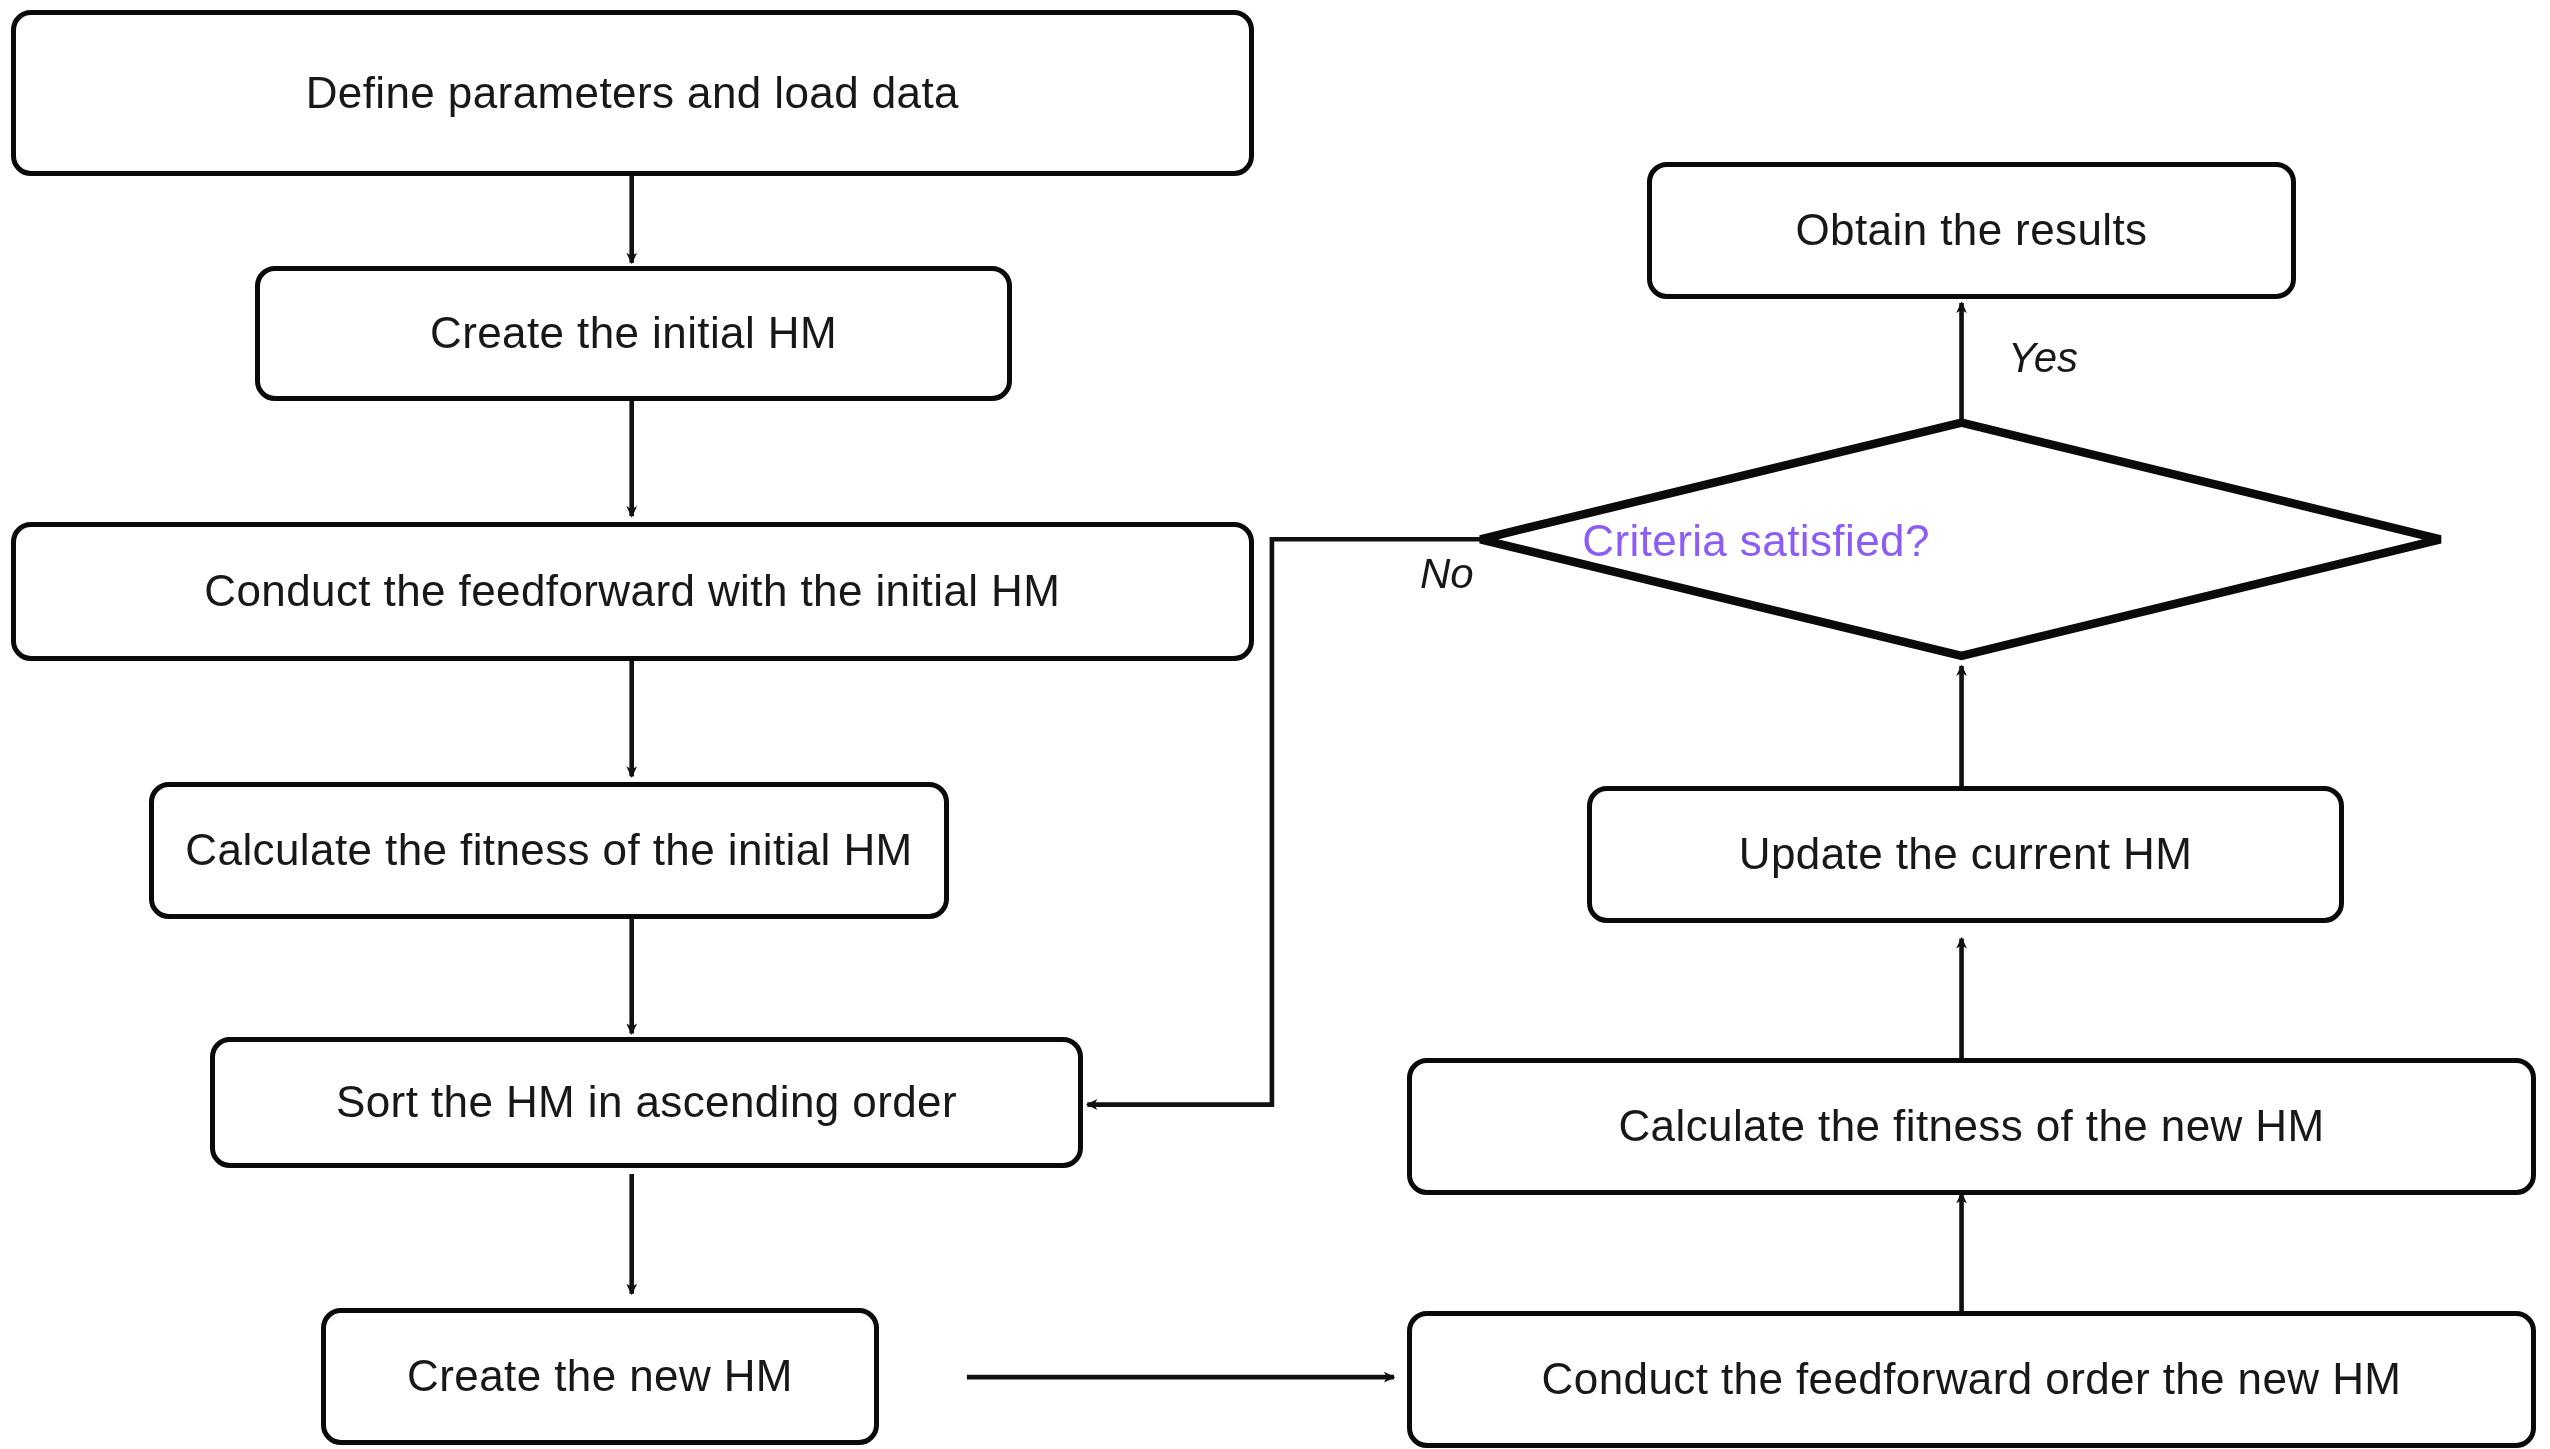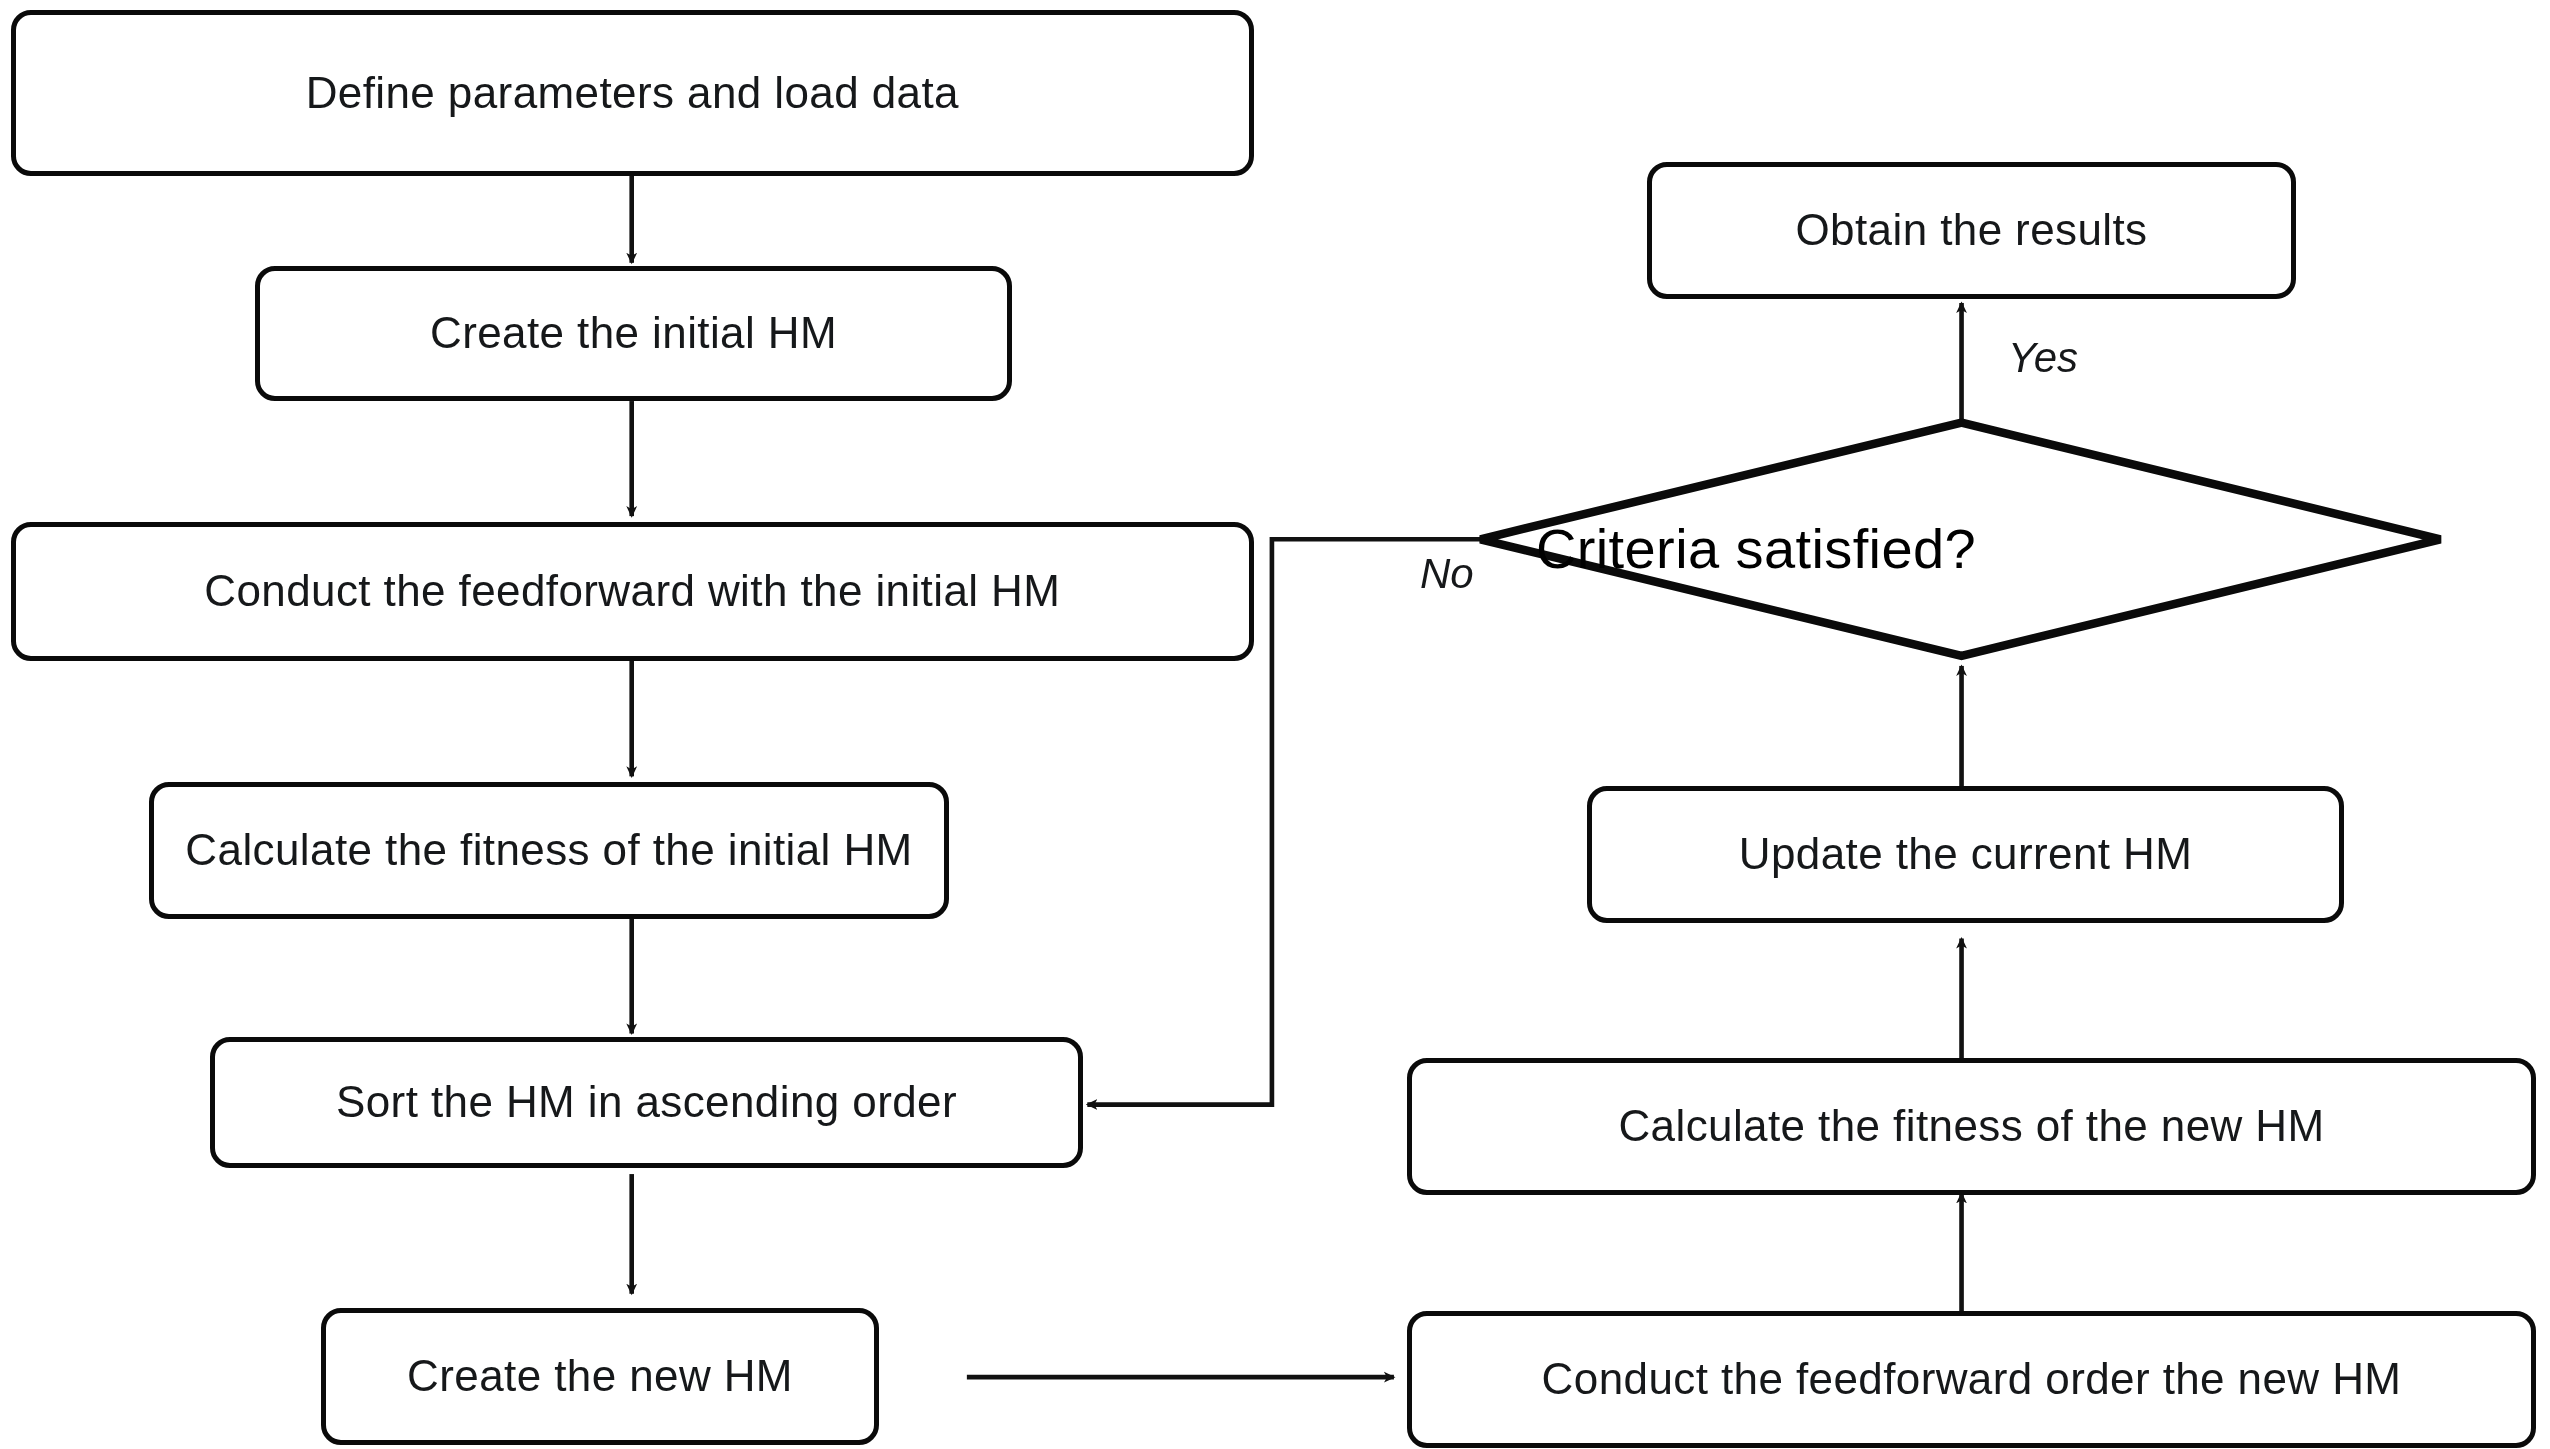--- a/index.html
+++ b/index.html
@@ -40,22 +40,22 @@
     font-family: "Liberation Sans", sans-serif;
     font-size: 44px;
     line-height: 1.1;
     color: #16181a;
     white-space: nowrap;
     letter-spacing: 0.4px;
   }
   .decision-label {
     position: absolute;
     font-family: "Liberation Sans", sans-serif;
-    font-size: 56px;
-    color: #000000;
+    font-size: 44px;
+    color: #8b5cf6;
     white-space: nowrap;
     z-index: 4;
     letter-spacing: 0.4px;
   }
   .edge-label {
     position: absolute;
     font-family: "Liberation Sans", sans-serif;
     font-size: 42px;
     color: #16181a;
     white-space: nowrap;

